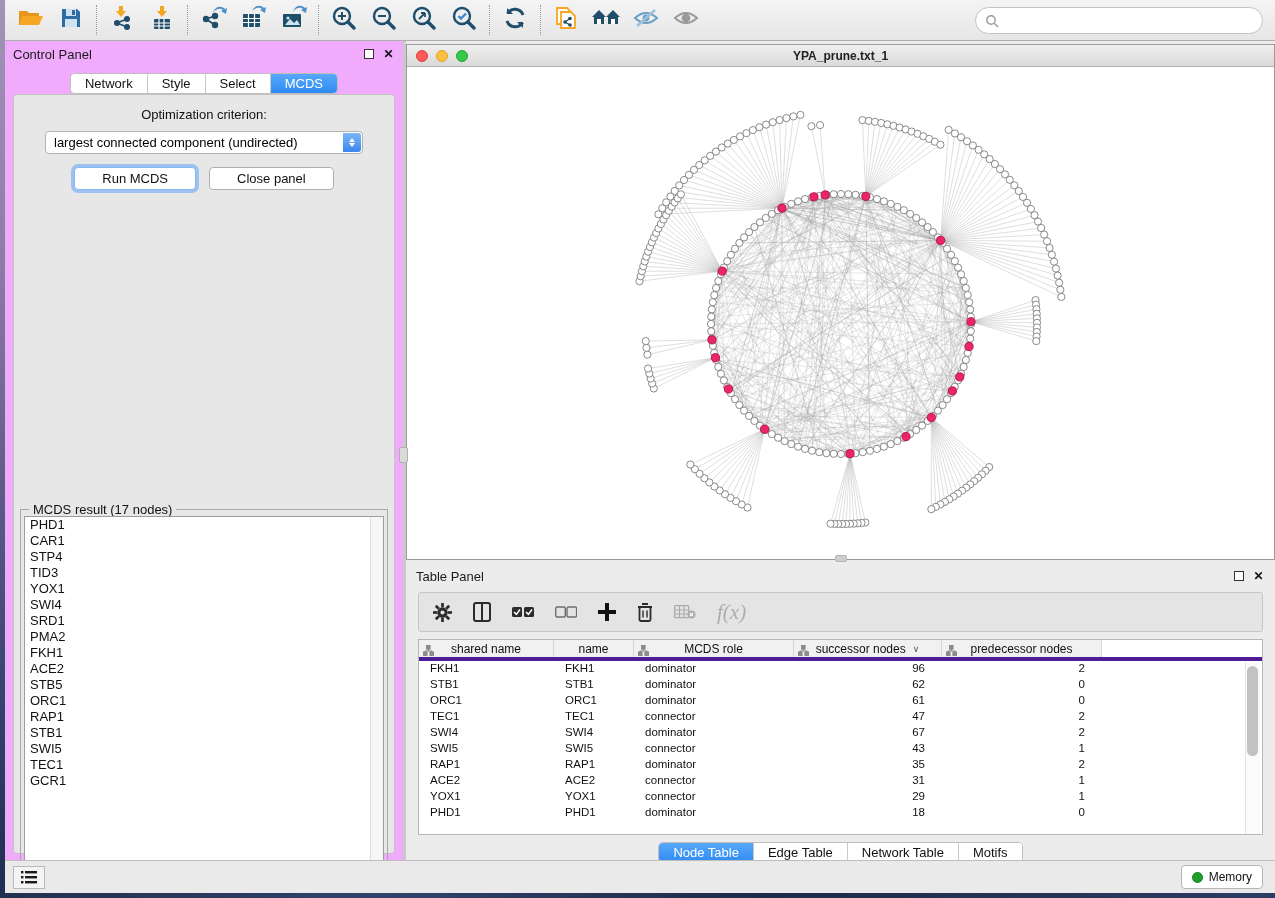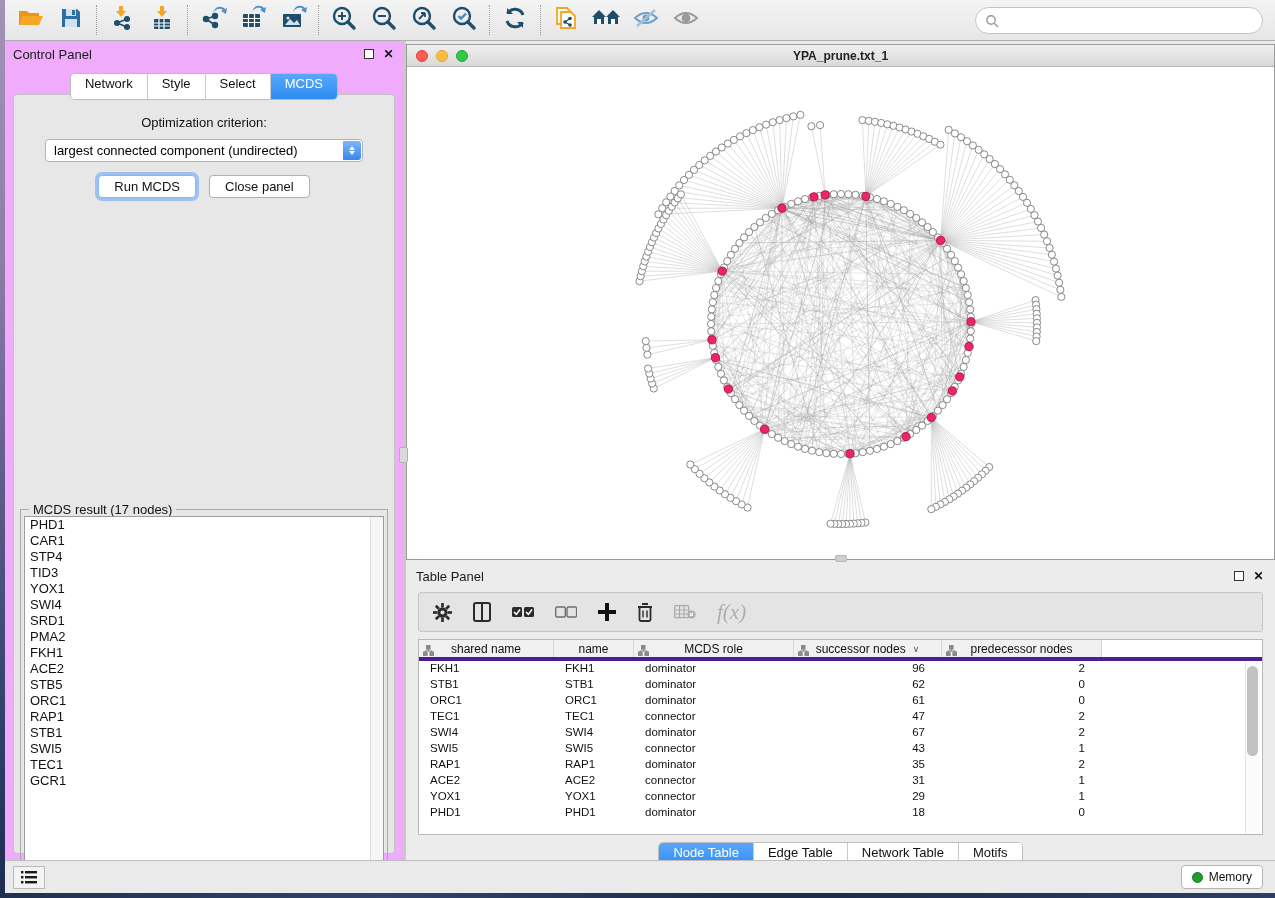--- a/index.html
+++ b/index.html
@@ -23,35 +23,35 @@
 
   
   .control-panel { position:absolute; left:5px; top:41px; width:398px; height:819px;
     background:#f0abfc; z-index:4; }
   .panel-head { height:26px; display:flex; align-items:center; padding:0 8px; }
   .panel-title { font-size:13px; color:#1a1a1a; flex:1; }
   .panel-ico { width:13px; height:13px; margin-left:7px; display:flex; align-items:center; justify-content:center;
     font-size:12px; color:#111; cursor:default; }
   .float-box { width:10px; height:10px; border:1.5px solid #333; background:#fff; }
   .tabs-row { position:absolute; left:0; top:32px; width:100%; display:flex; justify-content:center; z-index:6;}
-  .seg { display:flex; border:1px solid #bdbdbd; border-radius:5px; overflow:hidden; background:#fff; height:27px;}
+  .seg { display:flex; border:1px solid #bdbdbd; border-radius:5px; overflow:hidden; background:#fff; height:21px;}
   .seg .tab { font-size:13px; padding:2px 14px 0 14px; color:#111; border-right:1px solid #c9c9c9; background:#fff; cursor:default;}
   .seg .tab:last-child { border-right:none; }
   .seg .tab.sel { background:linear-gradient(180deg,#58a8fb,#2e8bf2); color:#fff; }
   .tab-pane { position:absolute; left:8px; top:53px; width:382px; height:760px;
     border:1px solid #c2c2c2; border-radius:4px; background:#e7e7e7; }
-  .opt-label { margin-top:20px; text-align:center; font-size:13px; color:#111; }
+  .opt-label { margin-top:12px; text-align:center; font-size:13px; color:#111; }
   .dropdown { position:relative; margin:9px auto 0 auto; width:318px; height:23px; background:#fff;
     border:1px solid #b3b3b3; border-radius:4px; font-size:13px; display:flex; align-items:center; padding-left:8px;}
   .dd-stepper { position:absolute; right:1px; top:1px; bottom:1px; width:18px; border-radius:0 3px 3px 0;
     background:linear-gradient(180deg,#79b6f9,#3b87ee); display:flex; flex-direction:column; align-items:center; justify-content:center; gap:1px;}
   .dd-stepper i { width:0; height:0; border-left:3.5px solid transparent; border-right:3.5px solid transparent; display:block;}
   .dd-up { border-bottom:4px solid #fff; } .dd-down { border-top:4px solid #fff; }
   .btn-row { margin-top:13px; display:flex; justify-content:center; gap:13px; }
-  .btn { background:#fff; border:1px solid #b0b0b0; border-radius:4px; font-size:13px; padding:3px 15px; color:#111; cursor:default;}
+  .btn { background:#fff; border:1px solid #b0b0b0; border-radius:4px; font-size:13px; padding:3px 27px; color:#111; cursor:default;}
   .btn.focus { box-shadow:0 0 0 3px rgba(110,170,245,.6); border-color:#85b7f2; }
   .group-box { position:absolute; left:6px; top:414px; width:368px; height:370px; border:1px solid #a9a9a9; }
   .group-label { position:absolute; top:-8px; left:8px; background:#e7e7e7; padding:0 4px; font-size:13px; color:#111;}
   .mcds-list { position:absolute; inset:6px 3px 3px 3px; background:#fff; border:1px solid #9d9d9d; overflow:hidden;}
   .mcds-scroll { position:absolute; right:0; top:0; bottom:0; width:13px; background:#f6f6f6; border-left:1px solid #ddd;}
   .mcds-item { font-size:13px; color:#111; line-height:16px; padding-left:5px; }
 
   
   .vsplit { position:absolute; left:403px; top:41px; width:3px; height:819px; background:#c9c9c9; z-index:5;}
   .vsplit-handle { position:absolute; left:399px; top:447px; width:9px; height:16px; background:#d9d9d9;

